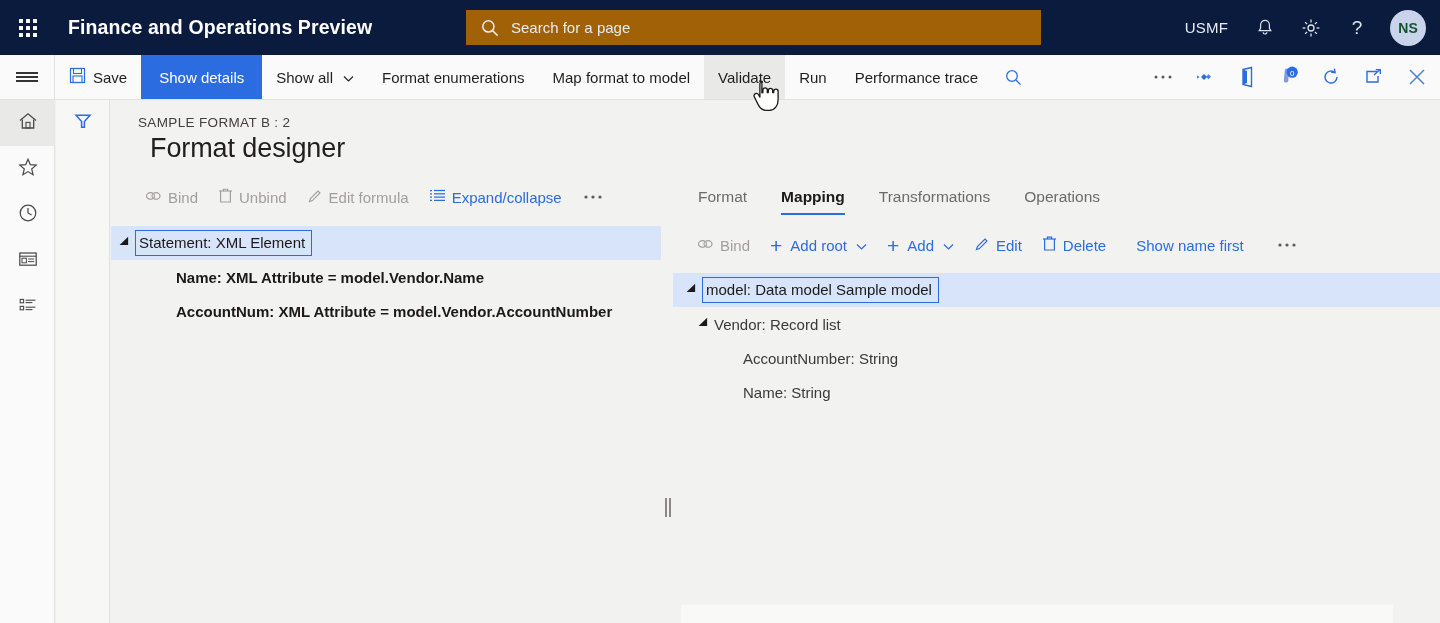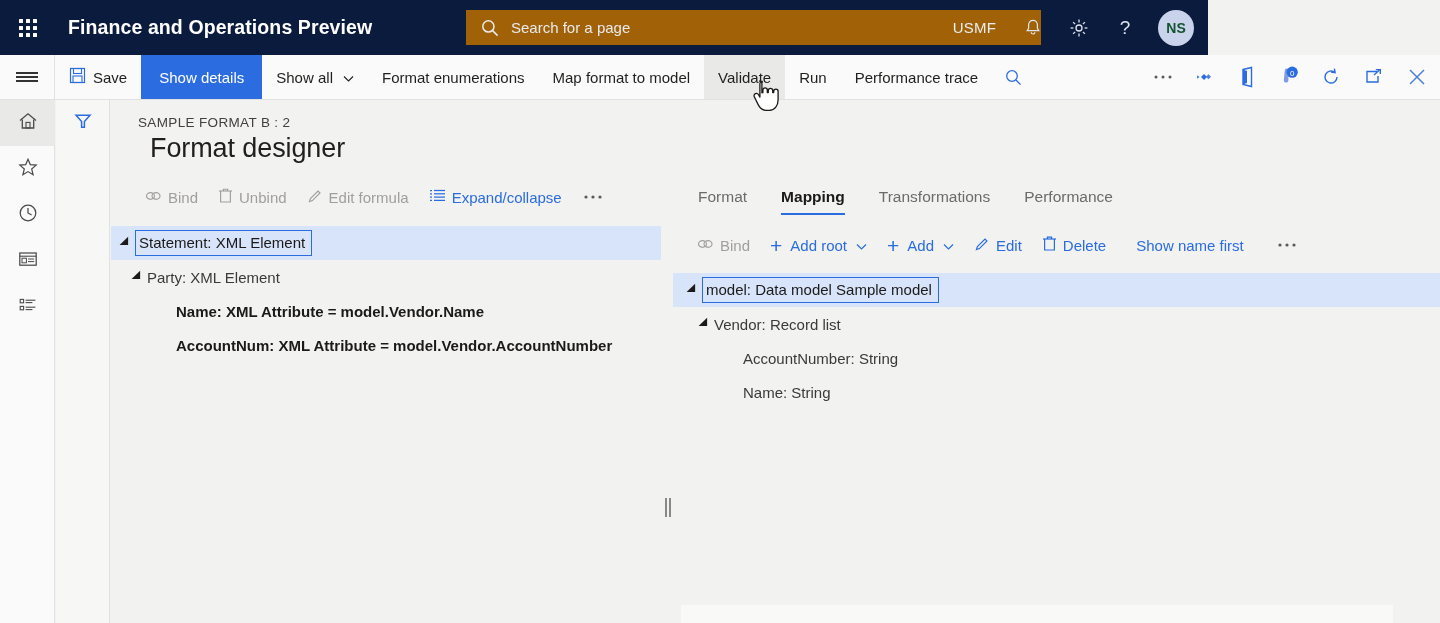--- a/index.html
+++ b/index.html
@@ -7,21 +7,21 @@
     margin: 0; padding: 0;
     width: 1440px; height: 623px;
     overflow: hidden;
     font-family: "Liberation Sans", sans-serif;
     background: #f2f2f1;
   }
 
   
   .navbar {
     position: absolute; top: 0; left: 0;
-    width: 1208px; height: 55px;
+    width: 1440px; height: 55px;
     background: #0b1b3d;
     display: flex; align-items: center;
   }
   .waffle {
     width: 55px; height: 55px;
     display: flex; align-items: center; justify-content: center;
     cursor: pointer;
   }
   .waffle-grid {
     display: grid;
@@ -482,44 +482,40 @@
             <circle cx="18" cy="4" r="1.6" fill="#5a5a5a"></circle>
           </svg>
       </div>
     </div>
 
     <div class="treewrap">
       <div class="trow selected" style="padding-left:12px;">
         <span class="twist"></span>
         <span class="tlabel boxed">Statement: XML Element</span>
       </div>
-      <div class="trow" style="padding-left:24px;">
-        <span class="twist"></span>
-        <span class="tlabel">Party: XML Element</span>
-      </div>
       <div class="trow" style="padding-left:65px;">
         <span class="tlabel strong">Name: XML Attribute = model.Vendor.Name</span>
       </div>
       <div class="trow" style="padding-left:65px;">
         <span class="tlabel strong">AccountNum: XML Attribute = model.Vendor.AccountNumber</span>
       </div>
     </div>
   </div>
 
   <div class="splitter">
     <i></i>
       <i></i>
   </div>
 
   <div class="rpane">
     <div class="tabs">
       <div class="tab">Format</div>
       <div class="tab active">Mapping</div>
       <div class="tab">Transformations</div>
-      <div class="tab">Performance</div>
+      <div class="tab">Operations</div>
     </div>
 
     <div class="rcmdbar">
       <div class="cmd disabled">
         <span>
           <svg width="17" height="14" viewBox="0 0 17 14">
               <ellipse cx="5.5" cy="7" rx="4" ry="3.3" fill="none" stroke="#a19f9d" stroke-width="1.2"></ellipse>
               <ellipse cx="11" cy="7" rx="4" ry="3.3" fill="none" stroke="#a19f9d" stroke-width="1.2"></ellipse>
             </svg>
         </span>

